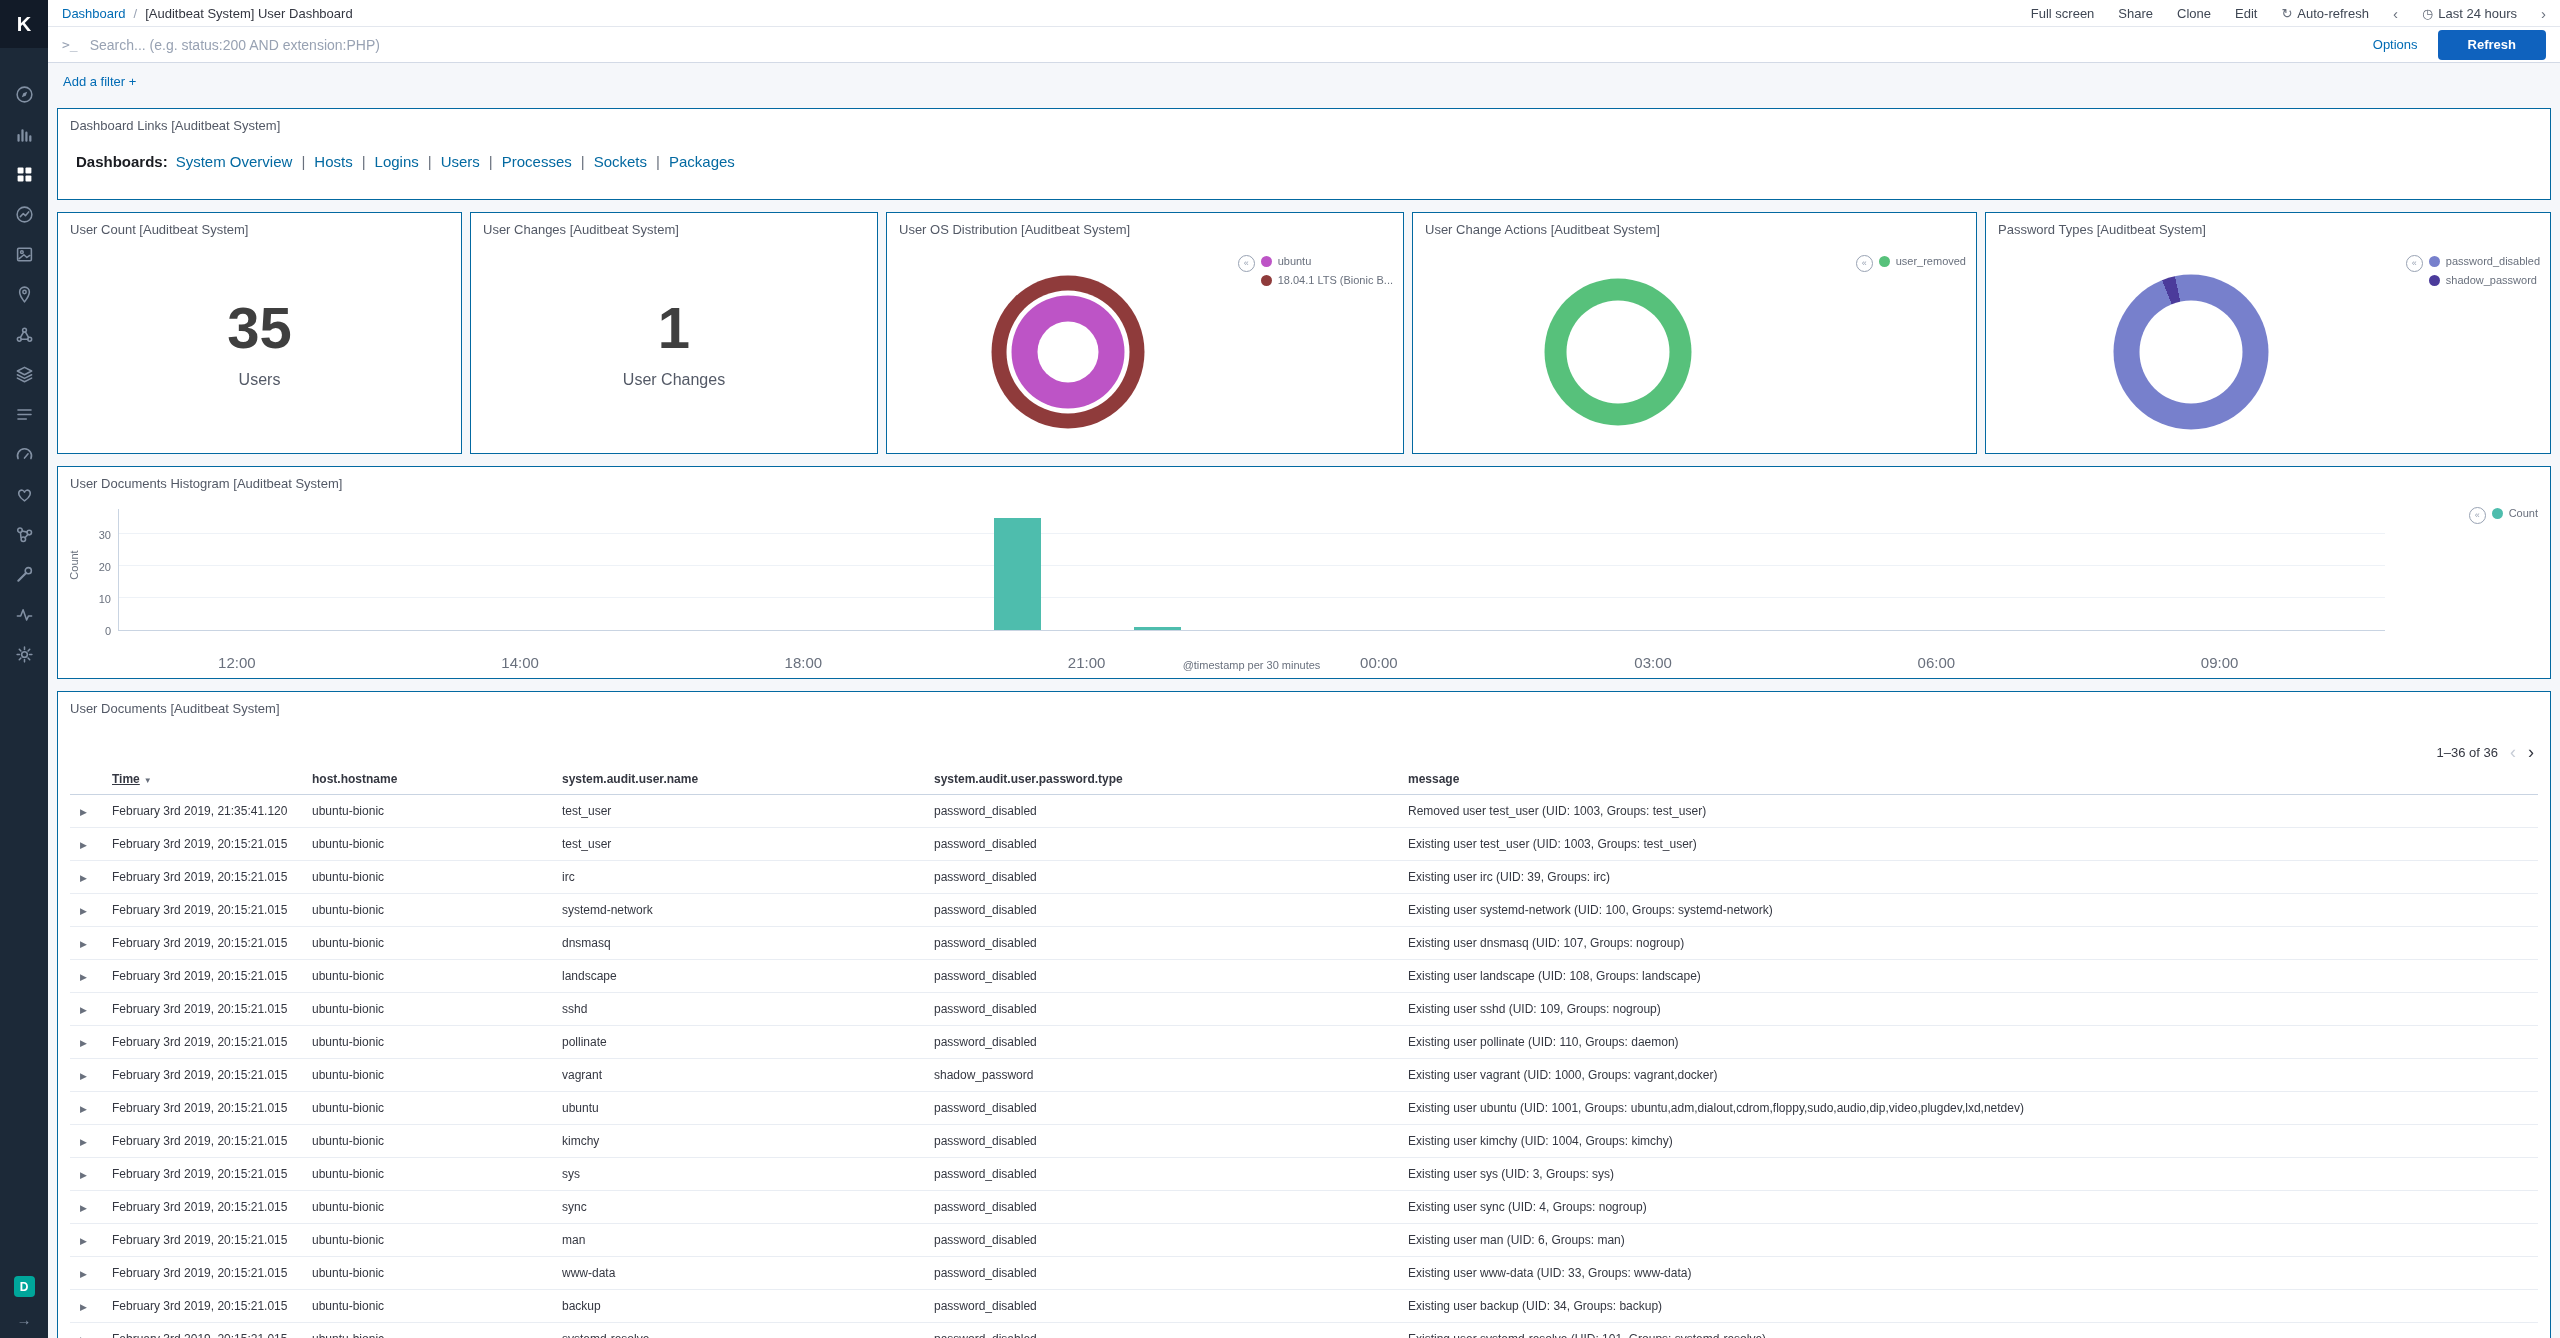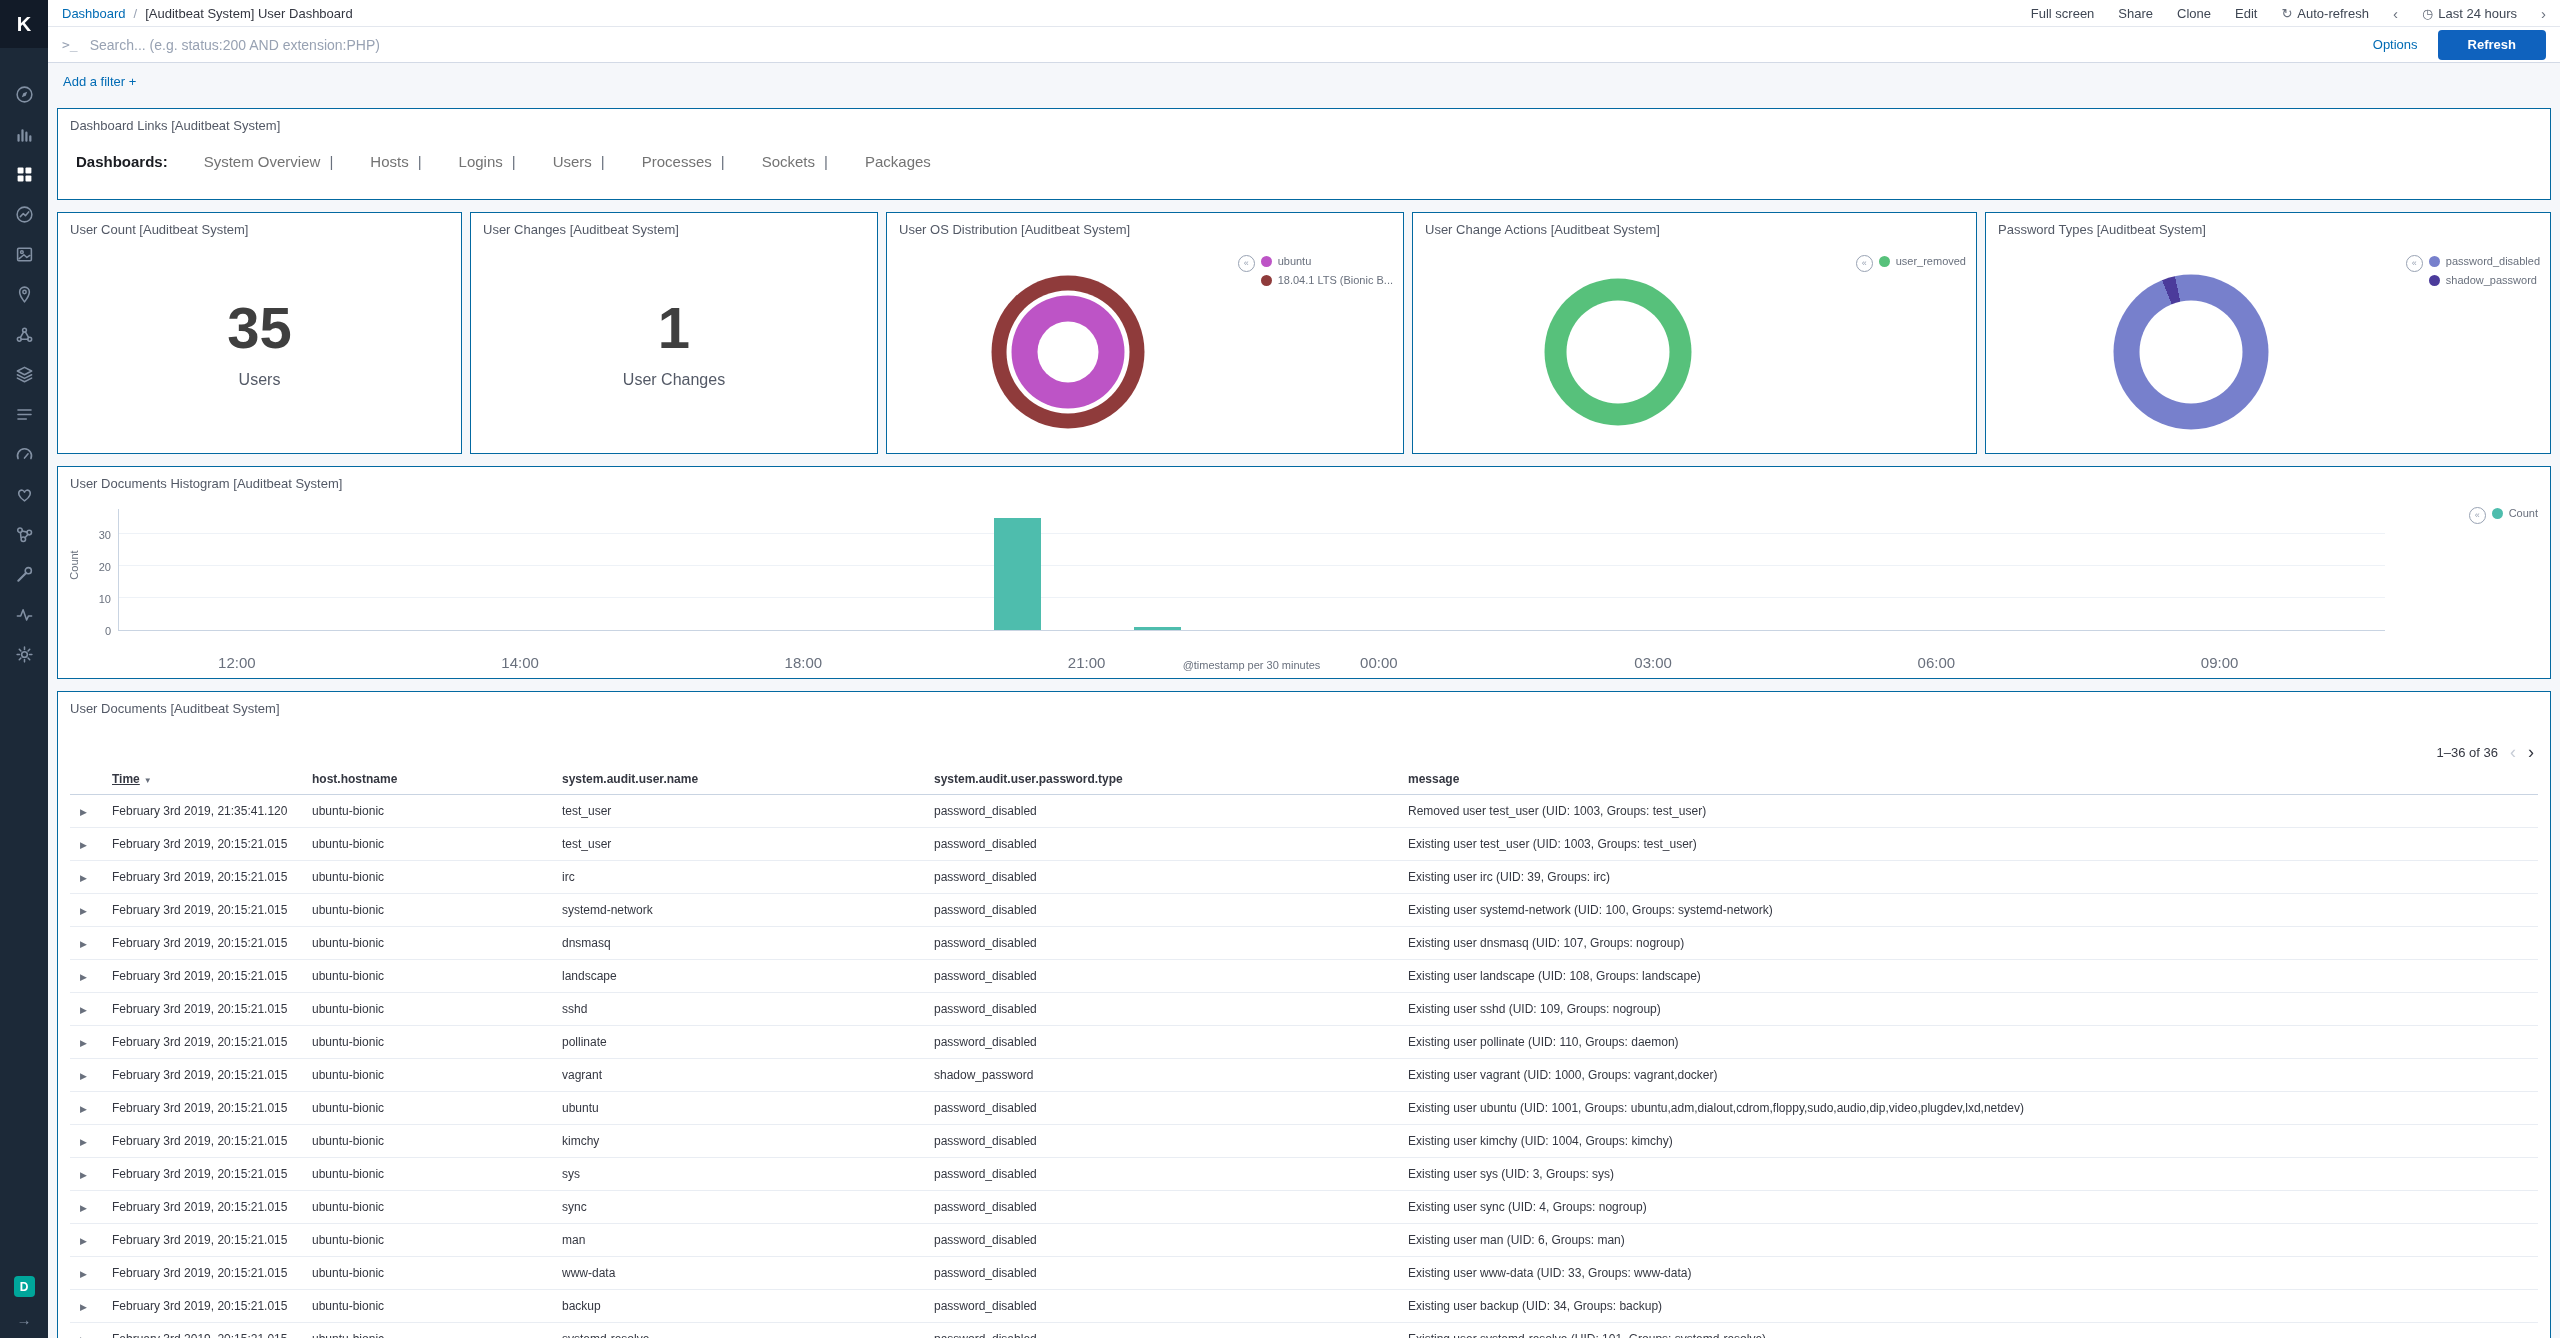--- a/index.html
+++ b/index.html
@@ -59,21 +59,21 @@
   .add-filter { color: #006BB4; font-size: 13px; background: none; border: none; }
 
   .dash { padding: 0 9px; }
   .panel { background: #fff; border: 1px solid #0369a1; margin-bottom: 12px; position: relative; }
   .panel-title { font-size: 13px; color: #535966; padding: 9px 12px 4px; white-space: nowrap; overflow: hidden; }
 
   
   .links-panel { height: 92px; margin-top: 14px; }
   .links-row { margin: 16px 0 0 18px; font-size: 15px; }
   .links-label { font-weight: bold; color: #1A1C21; margin-right: 8px; }
-  .dash-link { color: #737373; margin-left: 28px; }
+  .dash-link { color: #0369a1; }
   .link-sep { color: #69707D; margin: 0 9px; }
 
   
   .metrics-row { display: flex; gap: 8px; }
   .metrics-row .panel { height: 242px; margin-bottom: 12px; }
   .metric-body { height: calc(100% - 34px); display: flex; flex-direction: column;
     align-items: center; justify-content: center; }
   .metric-value { font-size: 58px; font-weight: bold; color: #3F3F3F; line-height: 1; text-align: center; }
   .metric-label { font-size: 16px; color: #535966; margin-top: 14px; }
 

